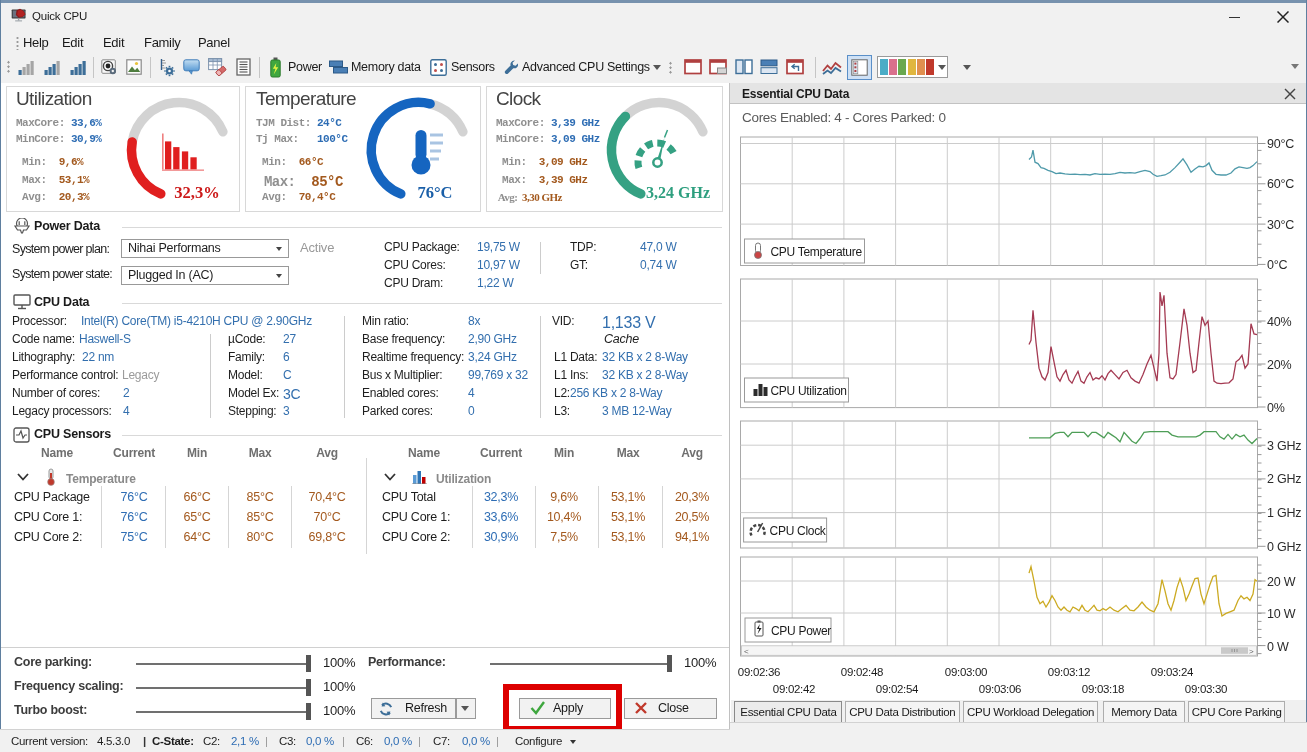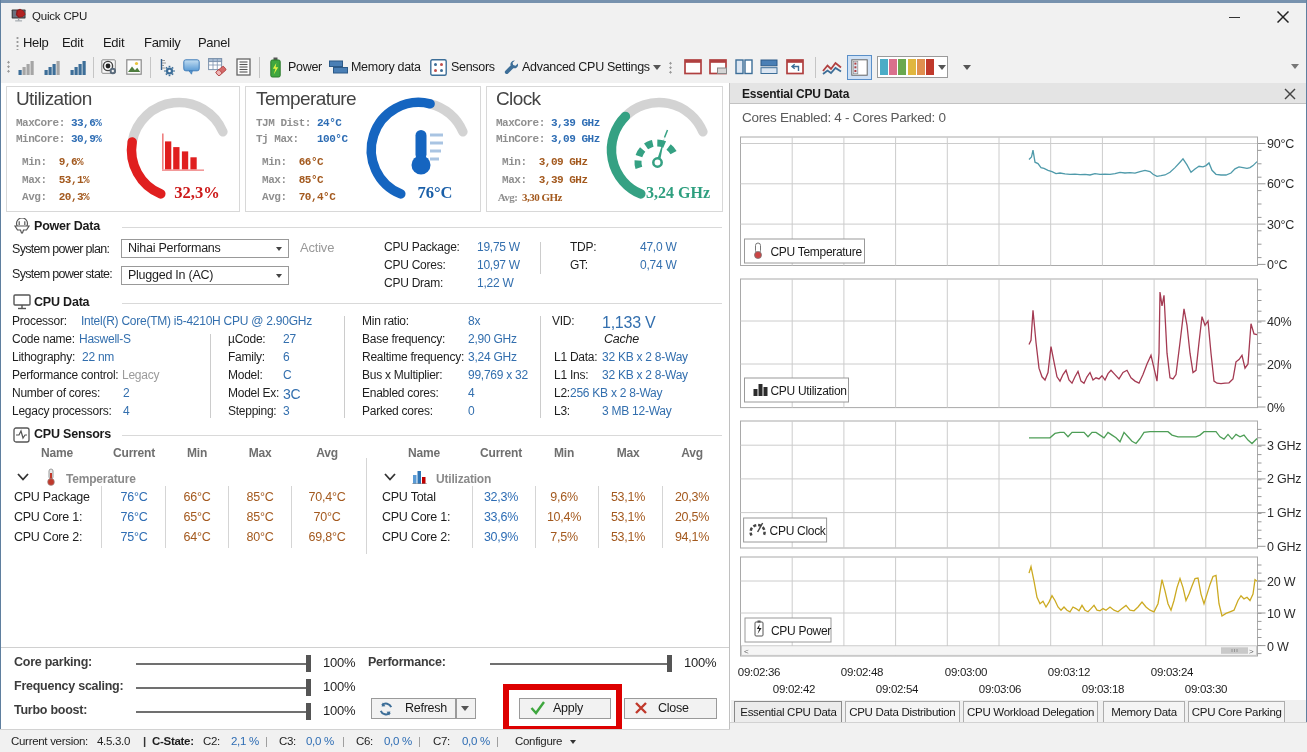--- a/index.html
+++ b/index.html
@@ -200,21 +200,21 @@
 <div class="abs" style="left:256px;top:88px;font-size:19px;letter-spacing:-0.6px;color:#444">Temperature</div>
 <div class="abs" style="left:496px;top:88px;font-size:19px;letter-spacing:-0.6px;color:#444">Clock</div>
 <div style="position:absolute;left:16px;top:116.5px;font-family:'Liberation Mono',monospace;font-size:11px;font-weight:bold;letter-spacing:-0.5px;color:#8f8f8f;white-space:pre">MaxCore: <span style="color:#2e6db4">33,6%</span></div>
 <div style="position:absolute;left:16px;top:133px;font-family:'Liberation Mono',monospace;font-size:11px;font-weight:bold;letter-spacing:-0.5px;color:#8f8f8f;white-space:pre">MinCore: <span style="color:#2e6db4">30,9%</span></div>
 <div style="position:absolute;left:16px;top:155.5px;font-family:'Liberation Mono',monospace;font-size:11px;font-weight:bold;letter-spacing:-0.5px;color:#8f8f8f;white-space:pre"> Min:  <span style="color:#a3591e">9,6%</span></div>
 <div style="position:absolute;left:16px;top:173.5px;font-family:'Liberation Mono',monospace;font-size:11px;font-weight:bold;letter-spacing:-0.5px;color:#8f8f8f;white-space:pre"> Max:  <span style="color:#a3591e">53,1%</span></div>
 <div style="position:absolute;left:16px;top:190.5px;font-family:'Liberation Mono',monospace;font-size:11px;font-weight:bold;letter-spacing:-0.5px;color:#8f8f8f;white-space:pre"> Avg:  <span style="color:#a3591e">20,3%</span></div>
 <div style="position:absolute;left:256px;top:116.5px;font-family:'Liberation Mono',monospace;font-size:11px;font-weight:bold;letter-spacing:-0.5px;color:#8f8f8f;white-space:pre">TJM Dist: <span style="color:#2e6db4">24°C</span></div>
 <div style="position:absolute;left:256px;top:133px;font-family:'Liberation Mono',monospace;font-size:11px;font-weight:bold;letter-spacing:-0.5px;color:#8f8f8f;white-space:pre">Tj Max:   <span style="color:#2e6db4">100°C</span></div>
 <div style="position:absolute;left:256px;top:155.5px;font-family:'Liberation Mono',monospace;font-size:11px;font-weight:bold;letter-spacing:-0.5px;color:#8f8f8f;white-space:pre"> Min:  <span style="color:#a3591e">66°C</span></div>
-<div style="position:absolute;left:256px;top:173.5px;font-family:'Liberation Mono',monospace;font-size:11px;font-weight:bold;letter-spacing:-0.5px;color:#8f8f8f;white-space:pre"> Max:  <span style="color:#a3591e">85°C</span></div>
+<div style="position:absolute;left:256px;top:173.5px;font-family:'Liberation Mono',monospace;font-size:14px;font-weight:bold;letter-spacing:-0.5px;color:#8f8f8f;white-space:pre"> Max:  <span style="color:#a3591e">85°C</span></div>
 <div style="position:absolute;left:256px;top:190.5px;font-family:'Liberation Mono',monospace;font-size:11px;font-weight:bold;letter-spacing:-0.5px;color:#8f8f8f;white-space:pre"> Avg:  <span style="color:#a3591e">70,4°C</span></div>
 <div style="position:absolute;left:496px;top:116.5px;font-family:'Liberation Mono',monospace;font-size:11px;font-weight:bold;letter-spacing:-0.5px;color:#8f8f8f;white-space:pre">MaxCore: <span style="color:#2e6db4">3,39 GHz</span></div>
 <div style="position:absolute;left:496px;top:133px;font-family:'Liberation Mono',monospace;font-size:11px;font-weight:bold;letter-spacing:-0.5px;color:#8f8f8f;white-space:pre">MinCore: <span style="color:#2e6db4">3,09 GHz</span></div>
 <div style="position:absolute;left:496px;top:155.5px;font-family:'Liberation Mono',monospace;font-size:11px;font-weight:bold;letter-spacing:-0.5px;color:#8f8f8f;white-space:pre"> Min:  <span style="color:#a3591e">3,09 GHz</span></div>
 <div style="position:absolute;left:496px;top:173.5px;font-family:'Liberation Mono',monospace;font-size:11px;font-weight:bold;letter-spacing:-0.5px;color:#8f8f8f;white-space:pre"> Max:  <span style="color:#a3591e">3,39 GHz</span></div>
 <div style="position:absolute;left:496px;top:190.5px;font-family:Liberation Serif, serif;font-size:11px;font-weight:bold;letter-spacing:-0.5px;color:#8f8f8f;white-space:pre"> Avg:  <span style="color:#a3591e">3,30 GHz</span></div>
 <svg style="position:absolute;left:107px;top:90px" width="150" height="130" viewBox="0 0 150 130">
     <path d="M 25.2 52.0 A 47.5 47.5 0 0 1 115.9 41.8" fill="none" stroke="#d3d3d3" stroke-width="9.5" stroke-linecap="round"></path>
     <path d="M 53.8 103.9 A 47.5 47.5 0 0 1 25.2 52.0" fill="none" stroke="#e01f1f" stroke-width="9.5" stroke-linecap="round"></path>
     <g fill="#e01f1f">

